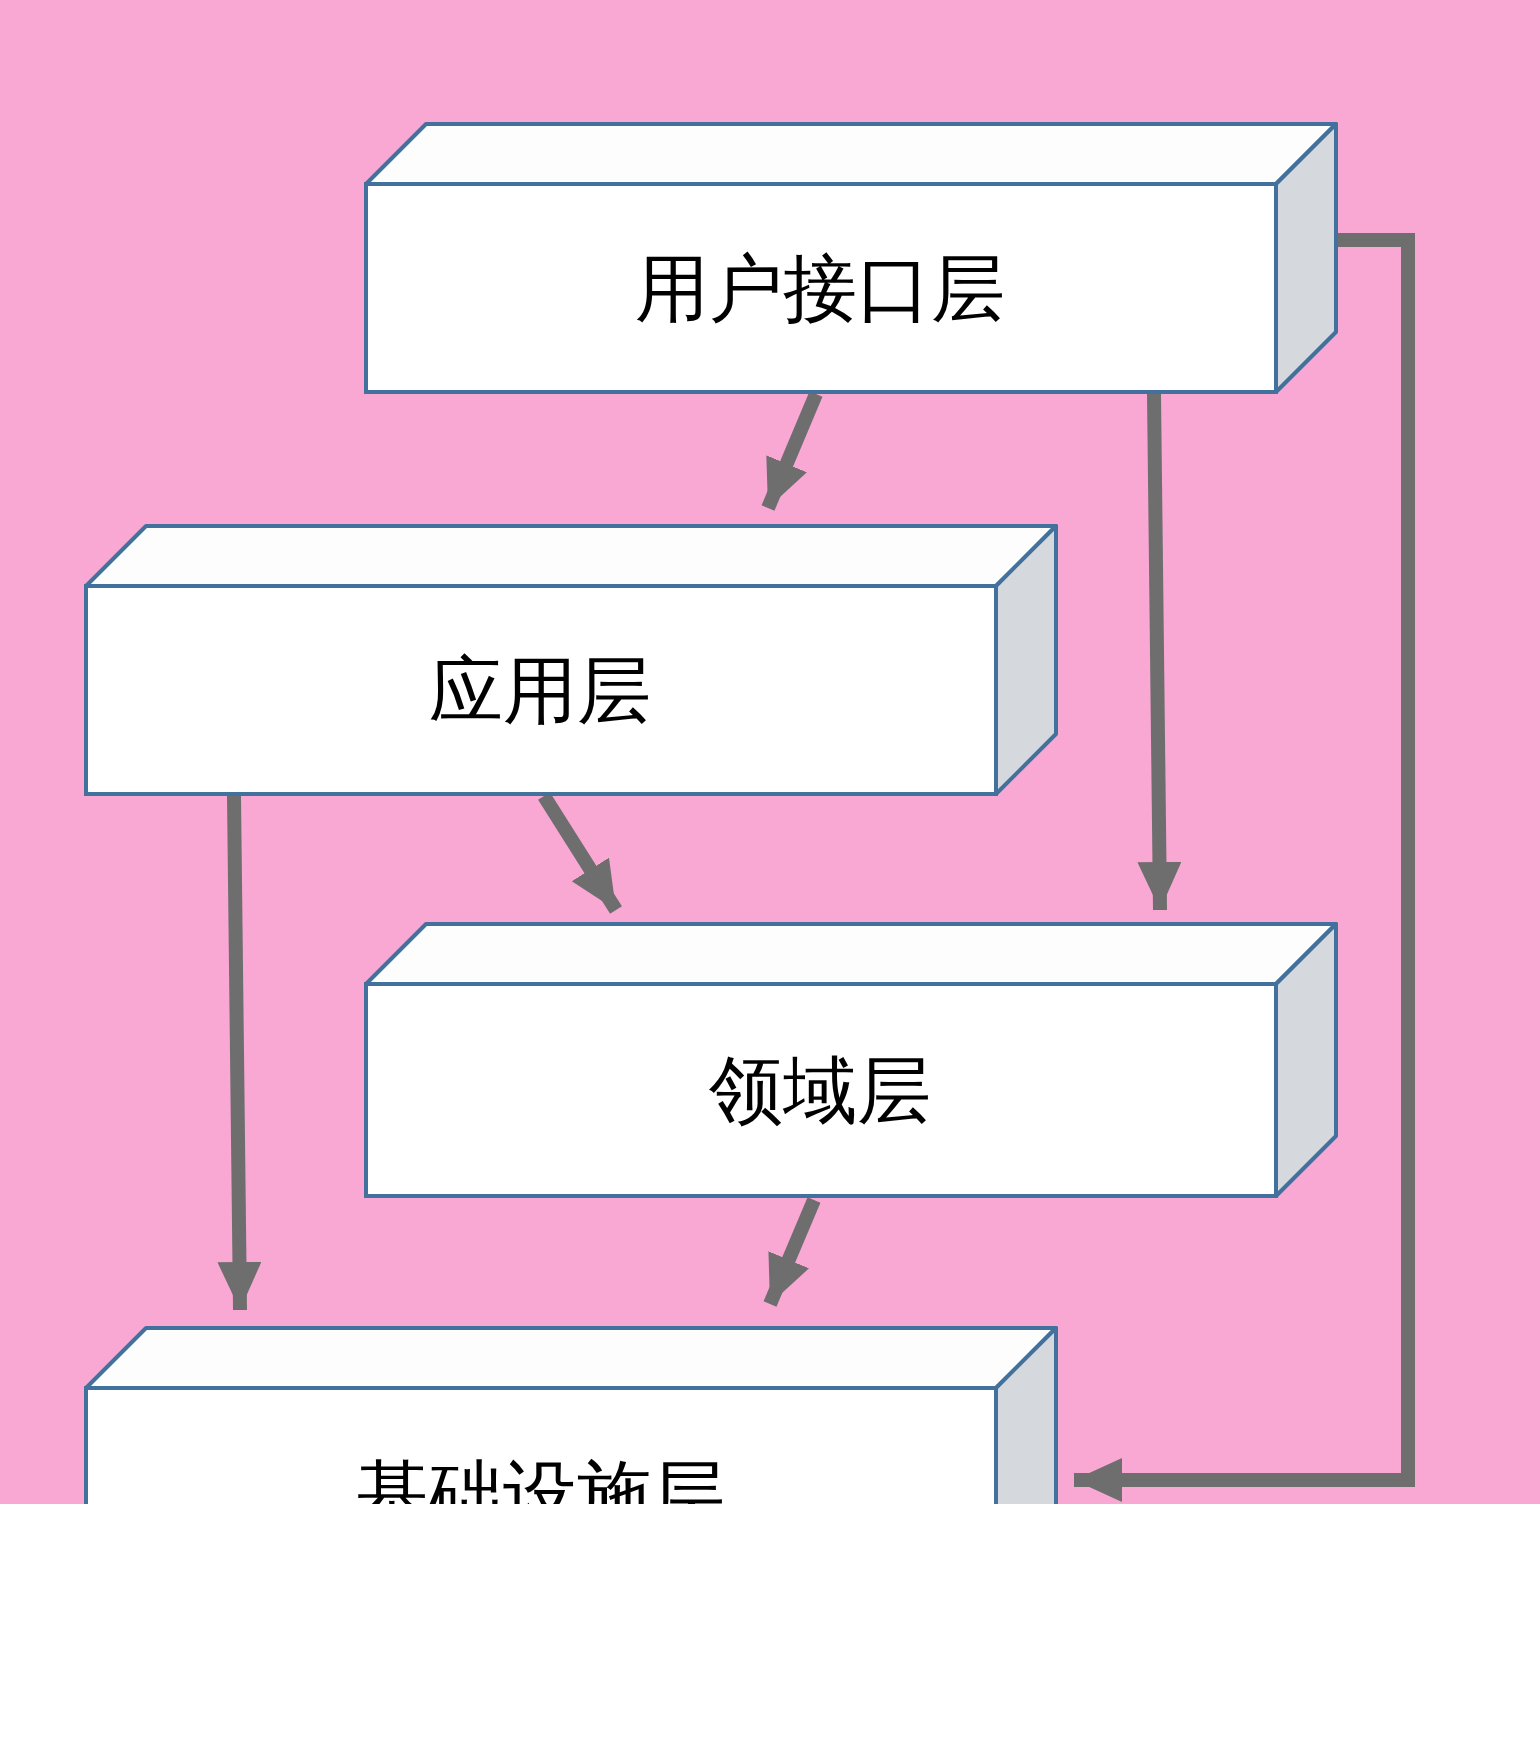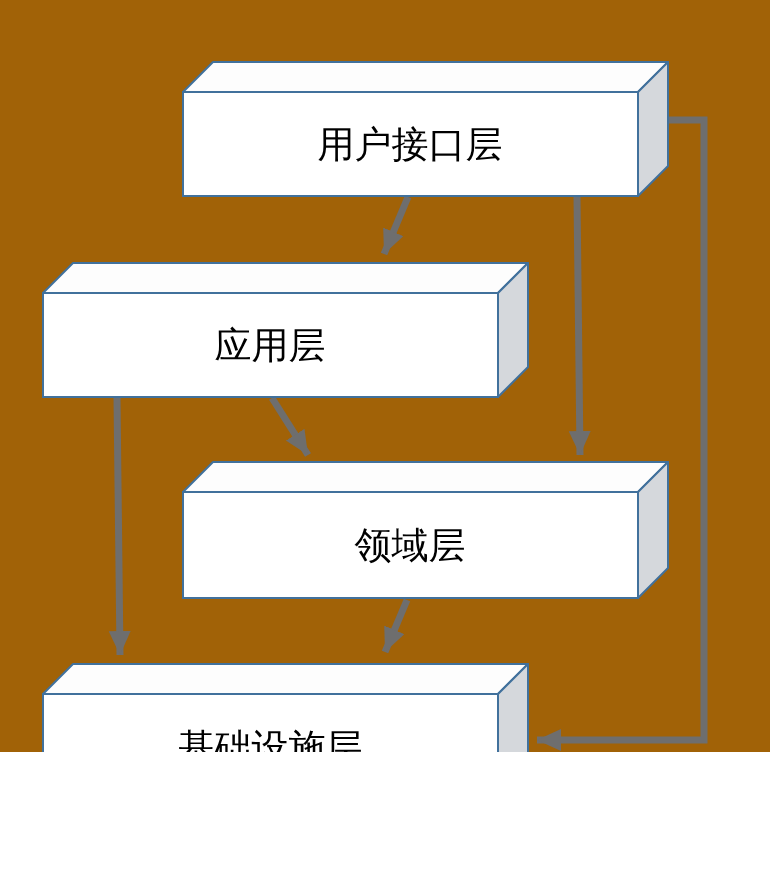--- a/index.html
+++ b/index.html
@@ -4,21 +4,21 @@
 <style>
   html, body {
     margin: 0;
     padding: 0;
     background: #ffffff;
   }
   .canvas {
     position: relative;
     width: 770px;
     height: 752px;
-    background: #a16207;
+    background: #f9a8d4;
     font-family: "Liberation Sans", "DejaVu Sans", sans-serif;
   }
   svg { display: block; }
   .node-label {
     font-size: 37px;
     fill: #000000;
     text-anchor: middle;
     font-family: "Liberation Sans", "DejaVu Sans", sans-serif;
   }
   .box-front { fill: #ffffff; stroke: #41719c; stroke-width: 2; }

